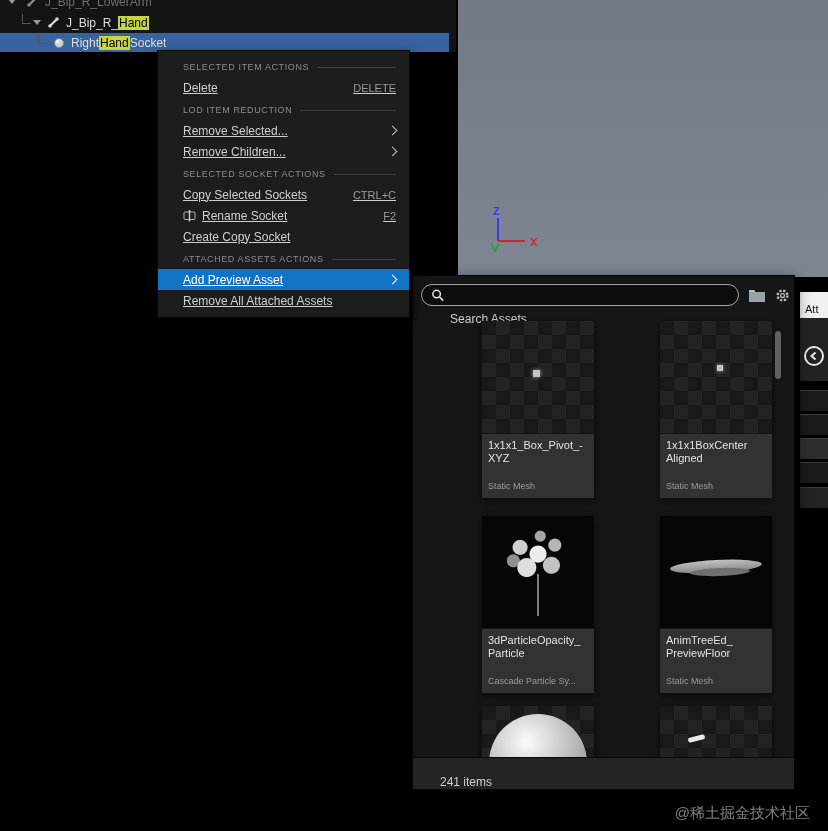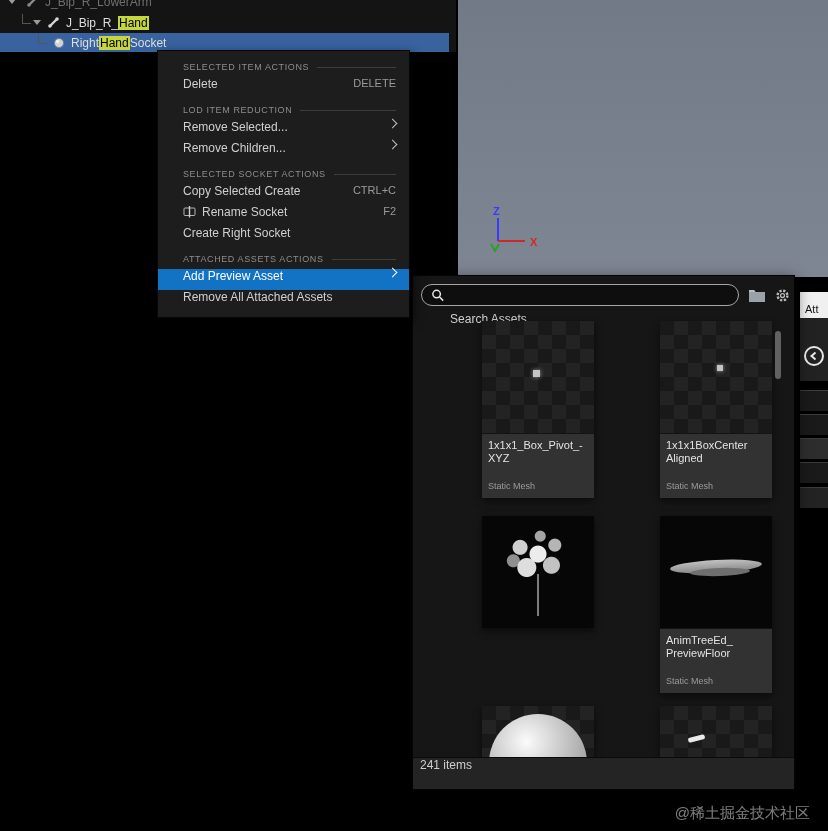--- a/index.html
+++ b/index.html
@@ -18,21 +18,21 @@
 
   
   .viewport { position:absolute; left:458px; top:0; width:370px; height:277px; background:linear-gradient(#737a87,#7e8593); z-index:1; }
   .gizmo { position:absolute; left:26px; top:205px; }
 
   
   .menu { position:absolute; left:157px; top:50px; width:253px; background:#1d1d1d; border:1px solid #060606; box-shadow:3px 4px 10px rgba(0,0,0,.65); padding:4px 0 6px; z-index:6; }
   .mh { height:20px; display:flex; align-items:center; padding:0 13px 0 25px; margin-top:2px; }
   .mh-t { font-size:9px; color:#8d8d8d; letter-spacing:.6px; white-space:nowrap;text-align:right; }
   .mh-l { flex:1; height:1px; background:#3d3d3d; margin-left:8px; }
-  .mi { height:21px; display:flex; padding:0 13px 0 25px; font-size:12px; color:#cfcfcf; cursor:default; }
+  .mi { height:21px; display:flex; align-items:center; padding:0 13px 0 25px; font-size:12px; color:#cfcfcf; cursor:default;text-decoration:underline; }
   .mi .sp { flex:1; }
   .mi .short { color:#9a9a9a; font-size:11px; }
   .chev { width:7px; height:7px; border-top:1.5px solid #c2c2c2; border-right:1.5px solid #c2c2c2; transform:rotate(45deg); flex:none; }
   .mi.active { background:#1272c4; color:#fff; }
   .mi.active .chev { border-color:#fff; }
   .mi .iic { margin-right:6px; display:inline-flex; flex:none; }
 
   
   .picker { position:absolute; left:412px; top:275px; width:383px; height:515px; background:#161616; border:1px solid #040404; box-shadow:0 5px 14px rgba(0,0,0,.7); z-index:5; }
   .search-row { position:absolute; left:8px; top:7px; height:24px; display:flex; align-items:center; }
@@ -59,21 +59,21 @@
   .floorthumb { background:#060606; }
   .slab { position:absolute; left:10px; top:44px; width:92px; height:13px; border-radius:50%; background:linear-gradient(#c2c2c2,#838383); transform:rotate(-3deg); }
   .slab2 { position:absolute; left:30px; top:52px; width:60px; height:8px; border-radius:50%; background:#6f6f6f; transform:rotate(-2deg); }
   .sphere { position:absolute; left:7px; top:8px; width:98px; height:98px; border-radius:50%; background:radial-gradient(circle at 38% 28%, #fbfbfb, #a8a8a8 65%, #6d6d6d); }
   .scribble { position:absolute; left:28px; top:30px; width:17px; height:5px; background:#eaeaea; transform:rotate(-14deg); border-radius:2px; }
   .meta { background:#323232; border-top:1px solid #141414; height:65px; padding:5px 6px 7px; display:flex; flex-direction:column; }
   .nm { font-size:11px; line-height:13px; color:#e2e2e2; }
   .nm .ln { display:block; }
   .tp { margin-top:auto; font-size:9px; color:#9b9b9b; }
   .scroll-thumb { position:absolute; right:13px; top:55px; width:6px; height:48px; background:#616161; border-radius:3px; }
-  .pfooter { position:absolute; left:0; right:0; bottom:0; height:32px; background:#242424; border-top:1px solid #0a0a0a; display:flex; align-items:flex-start; padding:0 7px; font-size:12px; color:#cfcfcf; }
+  .pfooter { position:absolute; left:0; right:0; bottom:0; height:32px; background:#242424; border-top:1px solid #0a0a0a; display:flex; align-items:flex-end; padding:0 27px; font-size:12px; color:#cfcfcf; }
 
   
   .rstrip { position:absolute; left:800px; top:277px; width:28px; height:554px; z-index:3; }
   .att-tab { position:absolute; left:0; top:15px; width:28px; height:33px; background:#f0f0f0; color:#141414; font-size:11px; display:flex; align-items:center; padding-left:5px; overflow:hidden; }
   .tool-block { position:absolute; left:0; top:41px; width:28px; height:63px; background:#222; display:flex; justify-content:center; }
   .tool-block svg { margin-top:26px; }
   .cbar { position:absolute; left:0; width:28px; height:21px; border-top:1px solid #3c3c3c; }
 
   .watermark { position:absolute; right:18px; bottom:8px; color:rgba(225,225,225,.55); font-size:15px; z-index:7; }
 </style>
@@ -154,38 +154,38 @@
     <span>Remove Children...</span>
     <span class="sp"></span>
     <span class="chev"></span>
   </div>
 
   <div class="mh">
     <span class="mh-t">SELECTED SOCKET ACTIONS</span>
       <span class="mh-l"></span>
   </div>
   <div class="mi">
-    <span>Copy Selected Create</span>
+    <span>Copy Selected Sockets</span>
     <span class="sp"></span>
 
     <span class="short">CTRL+C</span>
   </div>
   <div class="mi">
     <span class="iic">
       <svg width="13" height="13" viewBox="0 0 13 13">
           <rect x="1" y="3" width="11" height="7.5" rx="1" fill="none" stroke="#b5b5b5"></rect>
           <line x1="6.5" y1="1" x2="6.5" y2="12.5" stroke="#d0d0d0" stroke-width="1.4"></line>
         </svg>
     </span>
     <span>Rename Socket</span>
     <span class="sp"></span>
     <span class="short">F2</span>
   </div>
   <div class="mi">
-    <span>Create Right Socket</span>
+    <span>Create Copy Socket</span>
   </div>
 
   <div class="mh">
     <span class="mh-t">ATTACHED ASSETS ACTIONS</span>
       <span class="mh-l"></span>
   </div>
   <div class="mi active">
     <span>Add Preview Asset</span>
     <span class="sp"></span>
     <span class="chev"></span>
@@ -244,20 +244,27 @@
             <span class="ln">Aligned</span>
           </div>
         <div class="tp">Static Mesh</div>
       </div>
     </div>
 
     <div class="tile" style="left:33px; top:200px;">
       <div class="thumb particle">
           <span class="p-stem"></span>
         </div>
+      <div class="meta">
+        <div class="nm">
+            <span class="ln">3dParticleOpacity_</span>
+            <span class="ln">Particle</span>
+          </div>
+        <div class="tp">Cascade Particle Sy...</div>
+      </div>
     </div>
 
     <div class="tile" style="left:211px; top:200px;">
       <div class="thumb floorthumb">
           <span class="slab"></span>
           <span class="slab2"></span>
         </div>
       <div class="meta">
         <div class="nm">
             <span class="ln">AnimTreeEd_</span>

